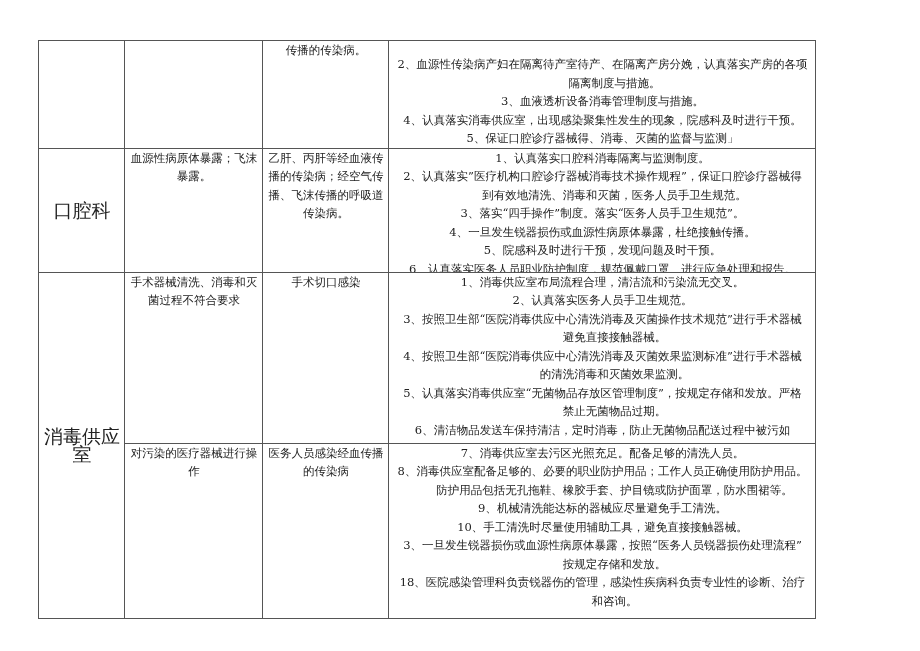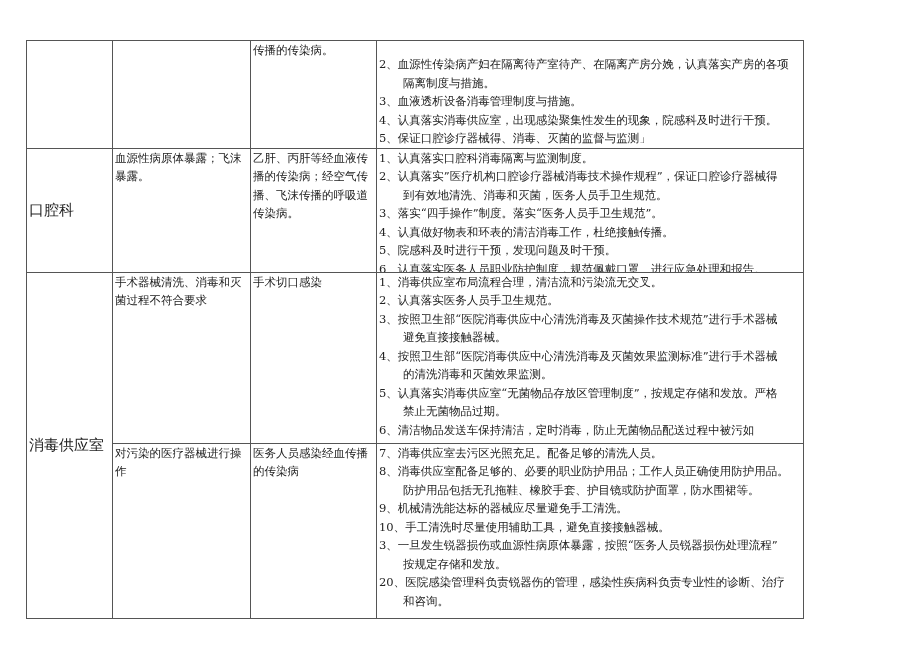--- a/index.html
+++ b/index.html
@@ -1,21 +1,21 @@
 <!DOCTYPE html>
 <html><head>
 <meta charset="utf-8">
 <style>
   html, body { margin: 0; padding: 0; background: #ffffff; }
   body { width: 920px; height: 651px; position: relative; overflow: hidden;
          font-family: "DejaVu Serif", "Liberation Serif", serif; color: #222; }
-  .page { position: absolute; left: 26px; top: 40px; width: 777px; }
+  .page { position: absolute; left: 38px; top: 40px; width: 777px; text-align: center; }
   table { border-collapse: collapse; width: 777px; table-layout: fixed; font-size: 11.5px; line-height: 18.5px; }
   td { border: 1px solid #555; vertical-align: top; padding: 0 1px 0 2px; }
-  td.dept { vertical-align: middle; font-size: 15px; }
+  td.dept { vertical-align: middle; font-size: 19px; }
   .item { padding-left: 0; text-indent: 0; }
   .item .cont { display: block; padding-left: 24px; }
   col.c1 { width: 86px; } col.c2 { width: 138px; } col.c3 { width: 126px; } col.c4 { width: 427px; }
   .sp { display:block; height: 2px; }
 </style>
 </head>
 <body>
 
 <div class="page">
 <table>
@@ -41,21 +41,21 @@
   </tr>
 
   <tr style="height:117px">
     <td class="dept">口腔科</td>
     <td>血源性病原体暴露；飞沫暴露。</td>
     <td>乙肝、丙肝等经血液传播的传染病；经空气传播、飞沫传播的呼吸道传染病。</td>
     <td>
       <div class="item"><span>1、</span><span>认真落实口腔科消毒隔离与监测制度。</span></div>
       <div class="item"><span>2、</span><span>认真落实”医疗机构口腔诊疗器械消毒技术操作规程”，保证口腔诊疗器械得</span><span class="cont">到有效地清洗、消毒和灭菌，医务人员手卫生规范。</span></div>
       <div class="item"><span>3、</span><span>落实“四手操作”制度。落实“医务人员手卫生规范”。</span></div>
-      <div class="item"><span>4、</span><span>认真做好物表和环表的清洁消毒工作，杜绝接触传播。</span></div>
+      <div class="item"><span>4、</span><span>一旦发生锐器损伤或血源性病原体暴露，杜绝接触传播。</span></div>
       <div class="item"><span>5、</span><span>院感科及时进行干预，发现问题及时干预。</span></div>
       <div class="item" style="height:12px;overflow:hidden"><span>6、</span><span>认真落实医务人员职业防护制度，规范佩戴口罩、进行应急处理和报告。</span></div>
     </td>
   </tr>
 
   <tr style="height:171px">
     <td class="dept" rowspan="2">消毒供应室</td>
     <td>手术器械清洗、消毒和灭菌过程不符合要求</td>
     <td>手术切口感染</td>
     <td>
@@ -70,18 +70,18 @@
 
   <tr style="height:175px">
     <td>对污染的医疗器械进行操作</td>
     <td>医务人员感染经血传播的传染病</td>
     <td>
       <div class="item"><span>7、</span><span>消毒供应室去污区光照充足。配备足够的清洗人员。</span></div>
       <div class="item"><span>8、</span><span>消毒供应室配备足够的、必要的职业防护用品；工作人员正确使用防护用品。</span><span class="cont">防护用品包括无孔拖鞋、橡胶手套、护目镜或防护面罩，防水围裙等。</span></div>
       <div class="item"><span>9、</span><span>机械清洗能达标的器械应尽量避免手工清洗。</span></div>
       <div class="item"><span>10、</span><span>手工清洗时尽量使用辅助工具，避免直接接触器械。</span></div>
       <div class="item"><span>3、</span><span>一旦发生锐器损伤或血源性病原体暴露，按照“医务人员锐器损伤处理流程”</span><span class="cont">按规定存储和发放。</span></div>
-      <div class="item"><span>20、</span><span>医院感染管理科负责锐器伤的管理，感染性疾病科负责专业性的诊断、治疗</span><span class="cont">和咨询。</span></div>
+      <div class="item"><span>18、</span><span>医院感染管理科负责锐器伤的管理，感染性疾病科负责专业性的诊断、治疗</span><span class="cont">和咨询。</span></div>
     </td>
   </tr>
 </tbody>
     </table>
 </div>
 
 </body></html>

